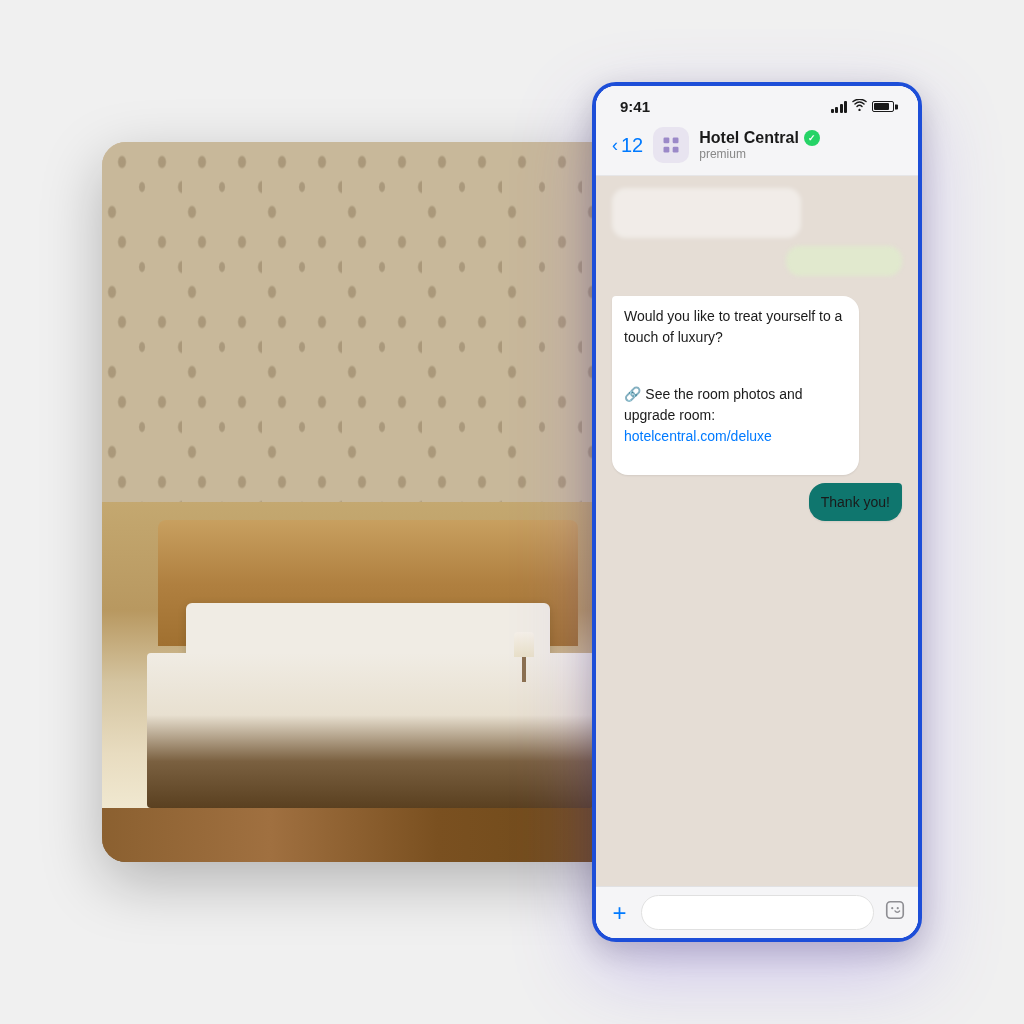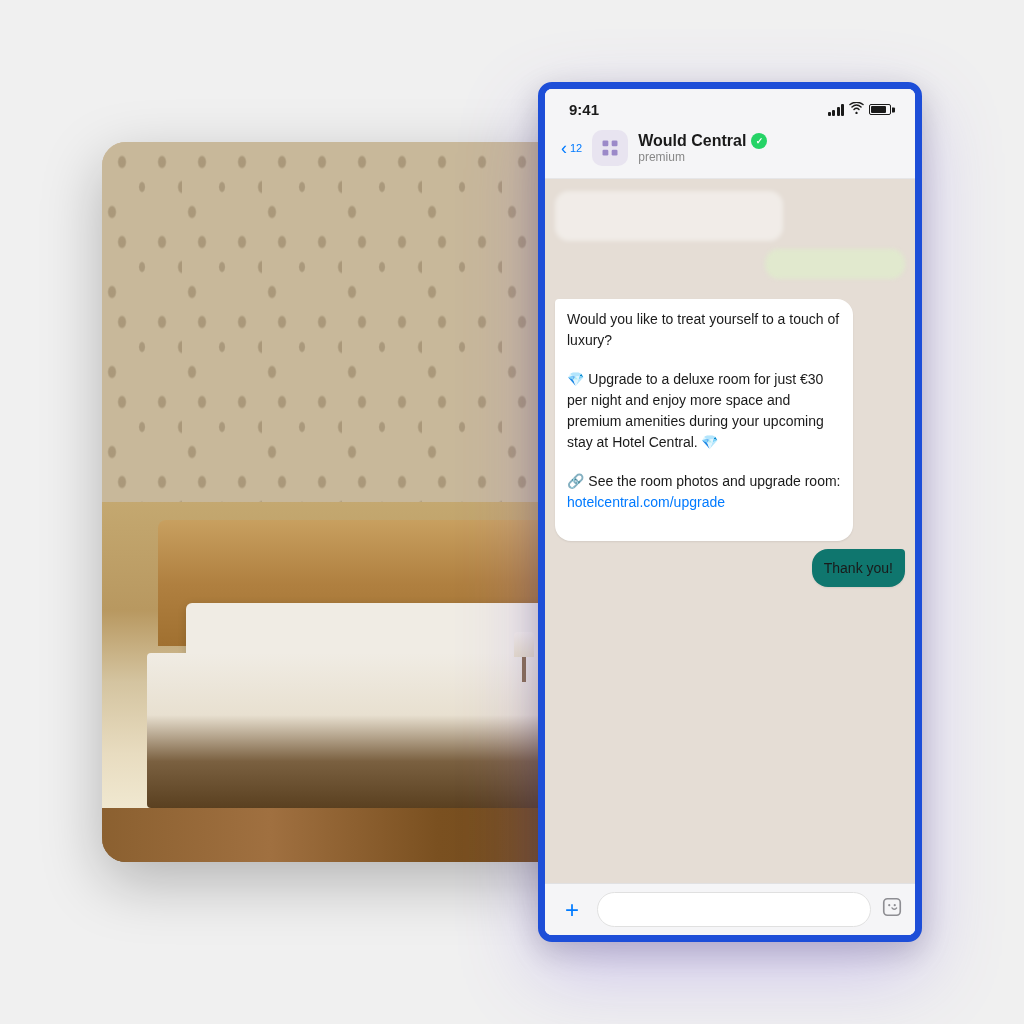--- a/index.html
+++ b/index.html
@@ -159,25 +159,25 @@
       width: 4px;
       height: 25px;
       background: #8b7050;
     }
 
     
     .phone-mockup {
       position: absolute;
       right: 0;
       top: 0;
-      width: 384px;
+      width: 330px;
       height: 860px;
       background: #f5f5f7;
-      border-radius: 14px;
-      border: 7px solid #1d4ed8;
+      border-radius: 24px;
+      border: 4px solid #1d4ed8;
       box-shadow: 
         0 30px 80px rgba(123, 92, 229, 0.3),
         0 10px 30px rgba(0,0,0,0.2),
         inset 0 0 0 1px rgba(255,255,255,0.5);
       overflow: hidden;
       display: flex;
       flex-direction: column;
     }
 
     
@@ -276,21 +276,21 @@
     }
 
     .back-chevron {
       color: #007aff;
       font-size: 18px;
       font-weight: 300;
     }
 
     .back-count {
       color: #007aff;
-      font-size: 11px;
+      font-size: 20px;
       font-weight: 400;
     }
 
     .menu-icon-box {
       width: 36px;
       height: 36px;
       background: #e8e4f0;
       border-radius: 10px;
       display: flex;
       align-items: center;
@@ -337,21 +337,21 @@
       color: #888;
     }
 
     
     .chat-bg {
       flex: 1;
       display: flex;
       flex-direction: column;
       gap: 8px;
       background: #e5ddd5;
-      padding: 12px 10px 8px;
+      padding: 12px 16px 8px;
       overflow-y: auto;
     }
 
     
     .msg-incoming {
       max-width: 85%;
       align-self: flex-start;
       background: #ffffff;
       border-radius: 4px 16px 16px 16px;
       padding: 10px 12px;
@@ -484,41 +484,40 @@
         <div class="menu-icon-box">
           <svg viewBox="0 0 24 24" fill="none" xmlns="http://www.w3.org/2000/svg">
             <rect x="3" y="3" width="7" height="7" rx="1.5" fill="#9b89c8"></rect>
             <rect x="14" y="3" width="7" height="7" rx="1.5" fill="#9b89c8"></rect>
             <rect x="3" y="14" width="7" height="7" rx="1.5" fill="#9b89c8"></rect>
             <rect x="14" y="14" width="7" height="7" rx="1.5" fill="#9b89c8"></rect>
           </svg>
         </div>
         <div class="contact-info">
           <div class="contact-name">
-            <span>Would Central</span>
+            <span>Hotel Central</span>
             <div class="verified-badge"></div>
           </div>
           <div class="contact-status">premium</div>
         </div>
       </div>
 
       <div class="chat-bg">
 
         <div style="height: 50px; width: 65%; background: rgba(255,255,255,0.45); border-radius: 14px; align-self: flex-start; filter: blur(2px);"></div>
         <div style="height: 30px; width: 40%; background: rgba(220,248,198,0.45); border-radius: 14px; align-self: flex-end; filter: blur(2px); margin-bottom: 12px;"></div>
 
         <div class="msg-incoming">
           <p class="msg-text">
             <span>Would you like to treat yourself to a touch of luxury?</span>
           </p>
           <br>
-          <p class="msg-text">💎 Upgrade to a deluxe room for just €30 per night and enjoy more space and premium amenities during your upcoming stay at Hotel Central. 💎</p>
           <br>
           <p class="msg-text">
-            <span>🔗 See the room photos and upgrade room: </span><a class="msg-link" href="#">hotelcentral.com/upgrade</a>
+            <span>🔗 See the room photos and upgrade room: </span><a class="msg-link" href="#">hotelcentral.com/deluxe</a>
           </p>
           <br>
         </div>
 
         <div class="msg-outgoing">
           <span class="msg-thank-you">Thank you!</span>
         </div>
 
       </div>
 

